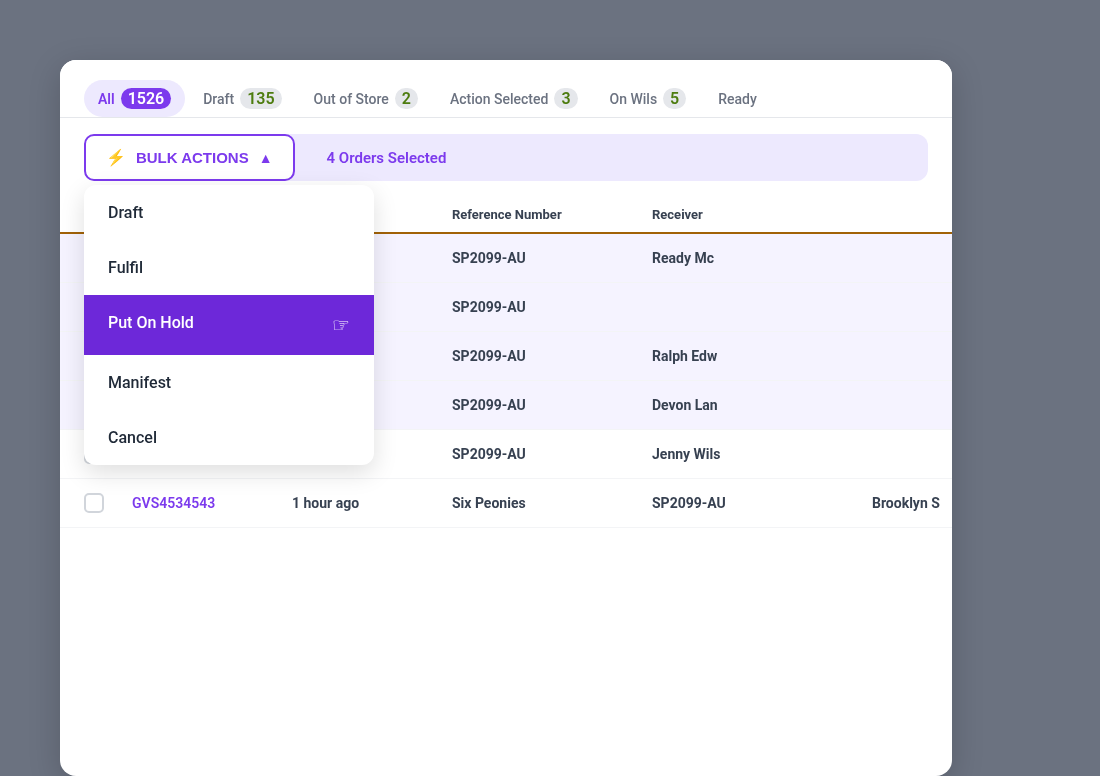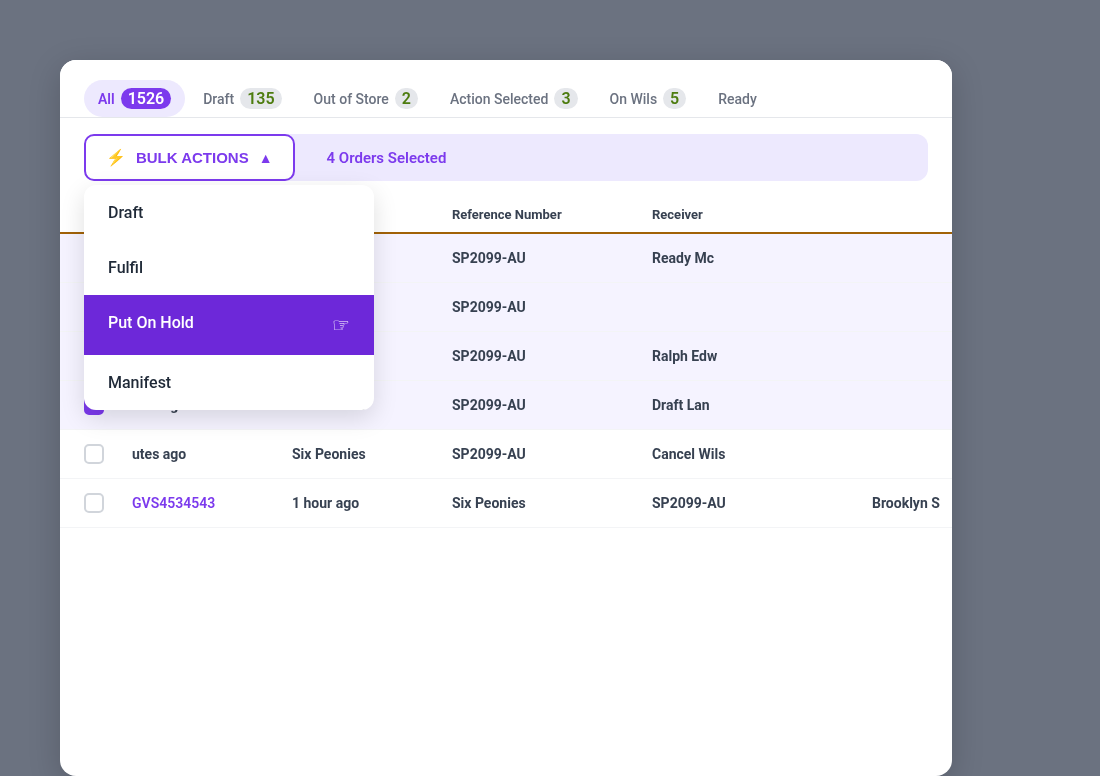--- a/index.html
+++ b/index.html
@@ -236,20 +236,23 @@
         <div class="dropdown-item">
           <span>Fulfil</span>
         </div>
         <div class="dropdown-item active-item">
           <span>Put On Hold</span>
           <span style="font-size:20px;">☞</span>
         </div>
         <div class="dropdown-item">
           <span>Manifest</span>
         </div>
+        <div class="dropdown-item">
+          <span>Cancel</span>
+        </div>
       </div>
     </div>
 
     <div class="orders-selected-text">4 Orders Selected</div>
   </div>
 
   <div class="table-area">
 
     <div class="table-header">
       <div></div>
@@ -284,30 +287,30 @@
       <div class="cell-text">SP2099-AU</div>
       <div class="cell-text">Ralph Edw</div>
       <div class="cell-text"></div>
     </div>
 
     <div class="table-row checked">
       <div class="checkbox checked"></div>
       <div class="cell-text">utes ago</div>
       <div class="cell-text">Six Peonies</div>
       <div class="cell-text">SP2099-AU</div>
-      <div class="cell-text">Draft Lan</div>
+      <div class="cell-text">Devon Lan</div>
       <div class="cell-text"></div>
     </div>
 
     <div class="table-row">
       <div class="checkbox"></div>
       <div class="cell-text">utes ago</div>
       <div class="cell-text">Six Peonies</div>
       <div class="cell-text">SP2099-AU</div>
-      <div class="cell-text">Cancel Wils</div>
+      <div class="cell-text">Jenny Wils</div>
       <div class="cell-text"></div>
     </div>
 
     <div class="table-row">
       <div class="checkbox"></div>
       <div class="cell-link">GVS4534543</div>
       <div class="cell-text">1 hour ago</div>
       <div class="cell-text">Six Peonies</div>
       <div class="cell-text">SP2099-AU</div>
       <div class="cell-text">Brooklyn S</div>

